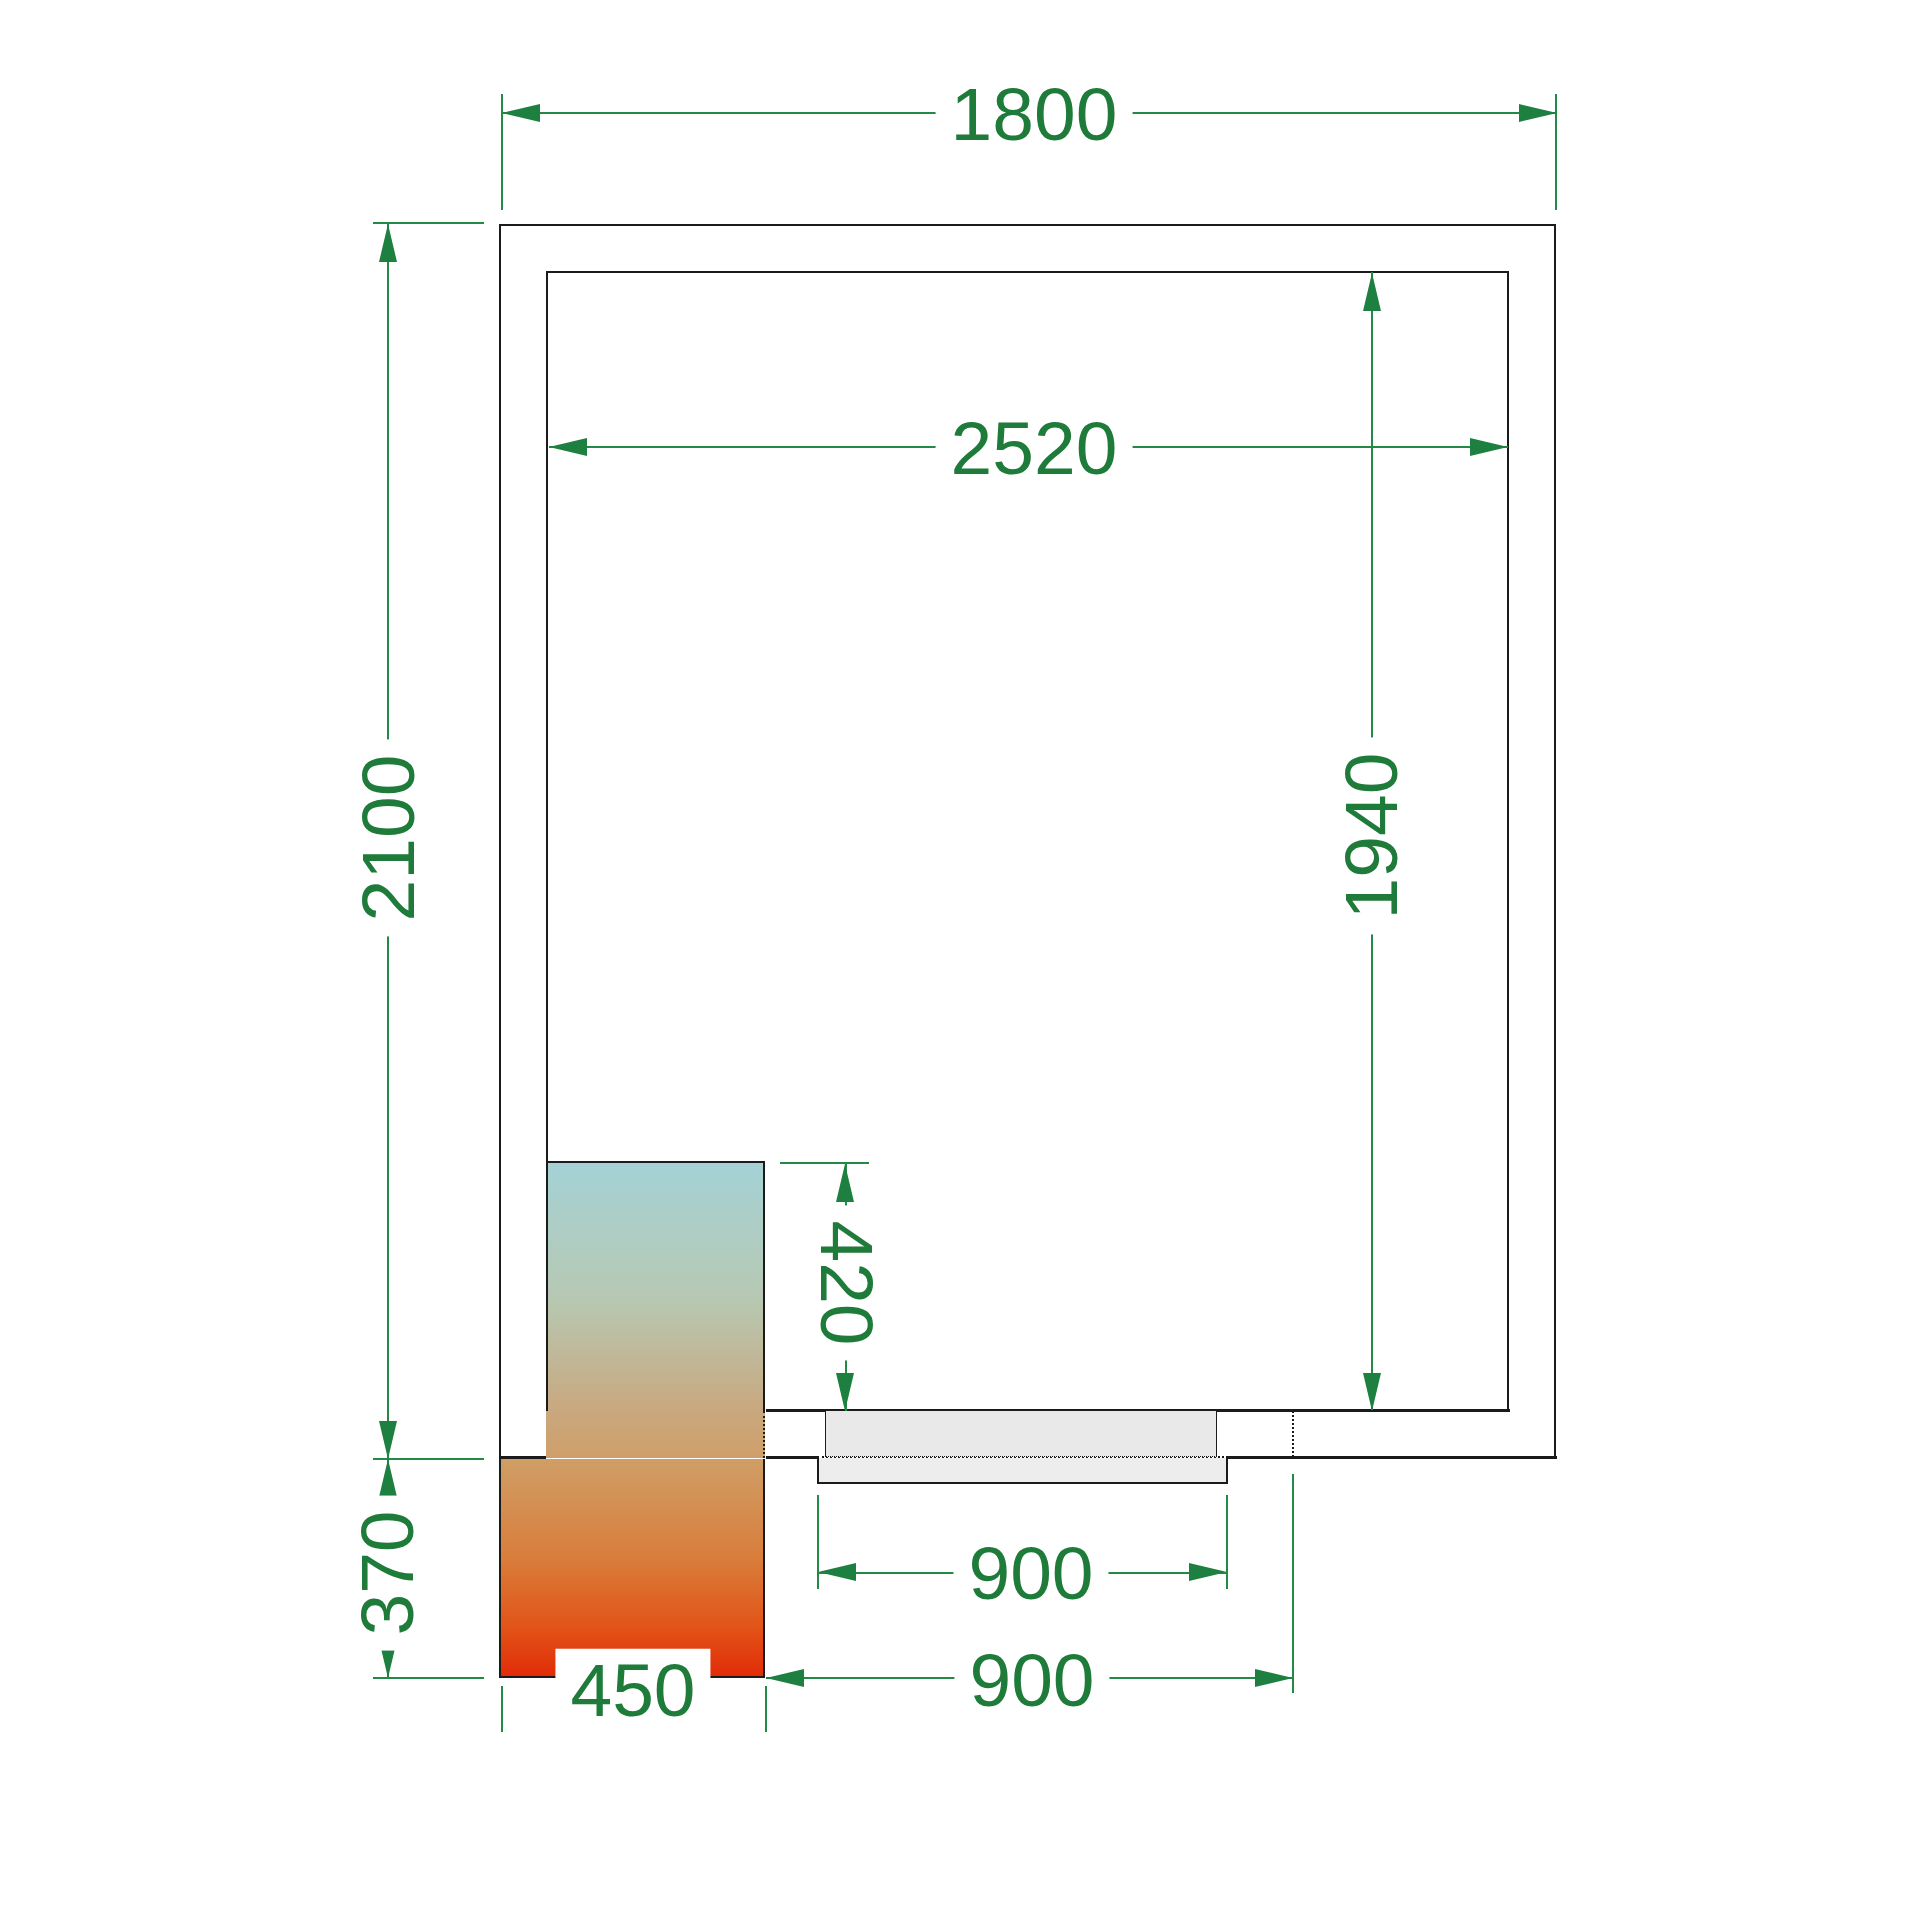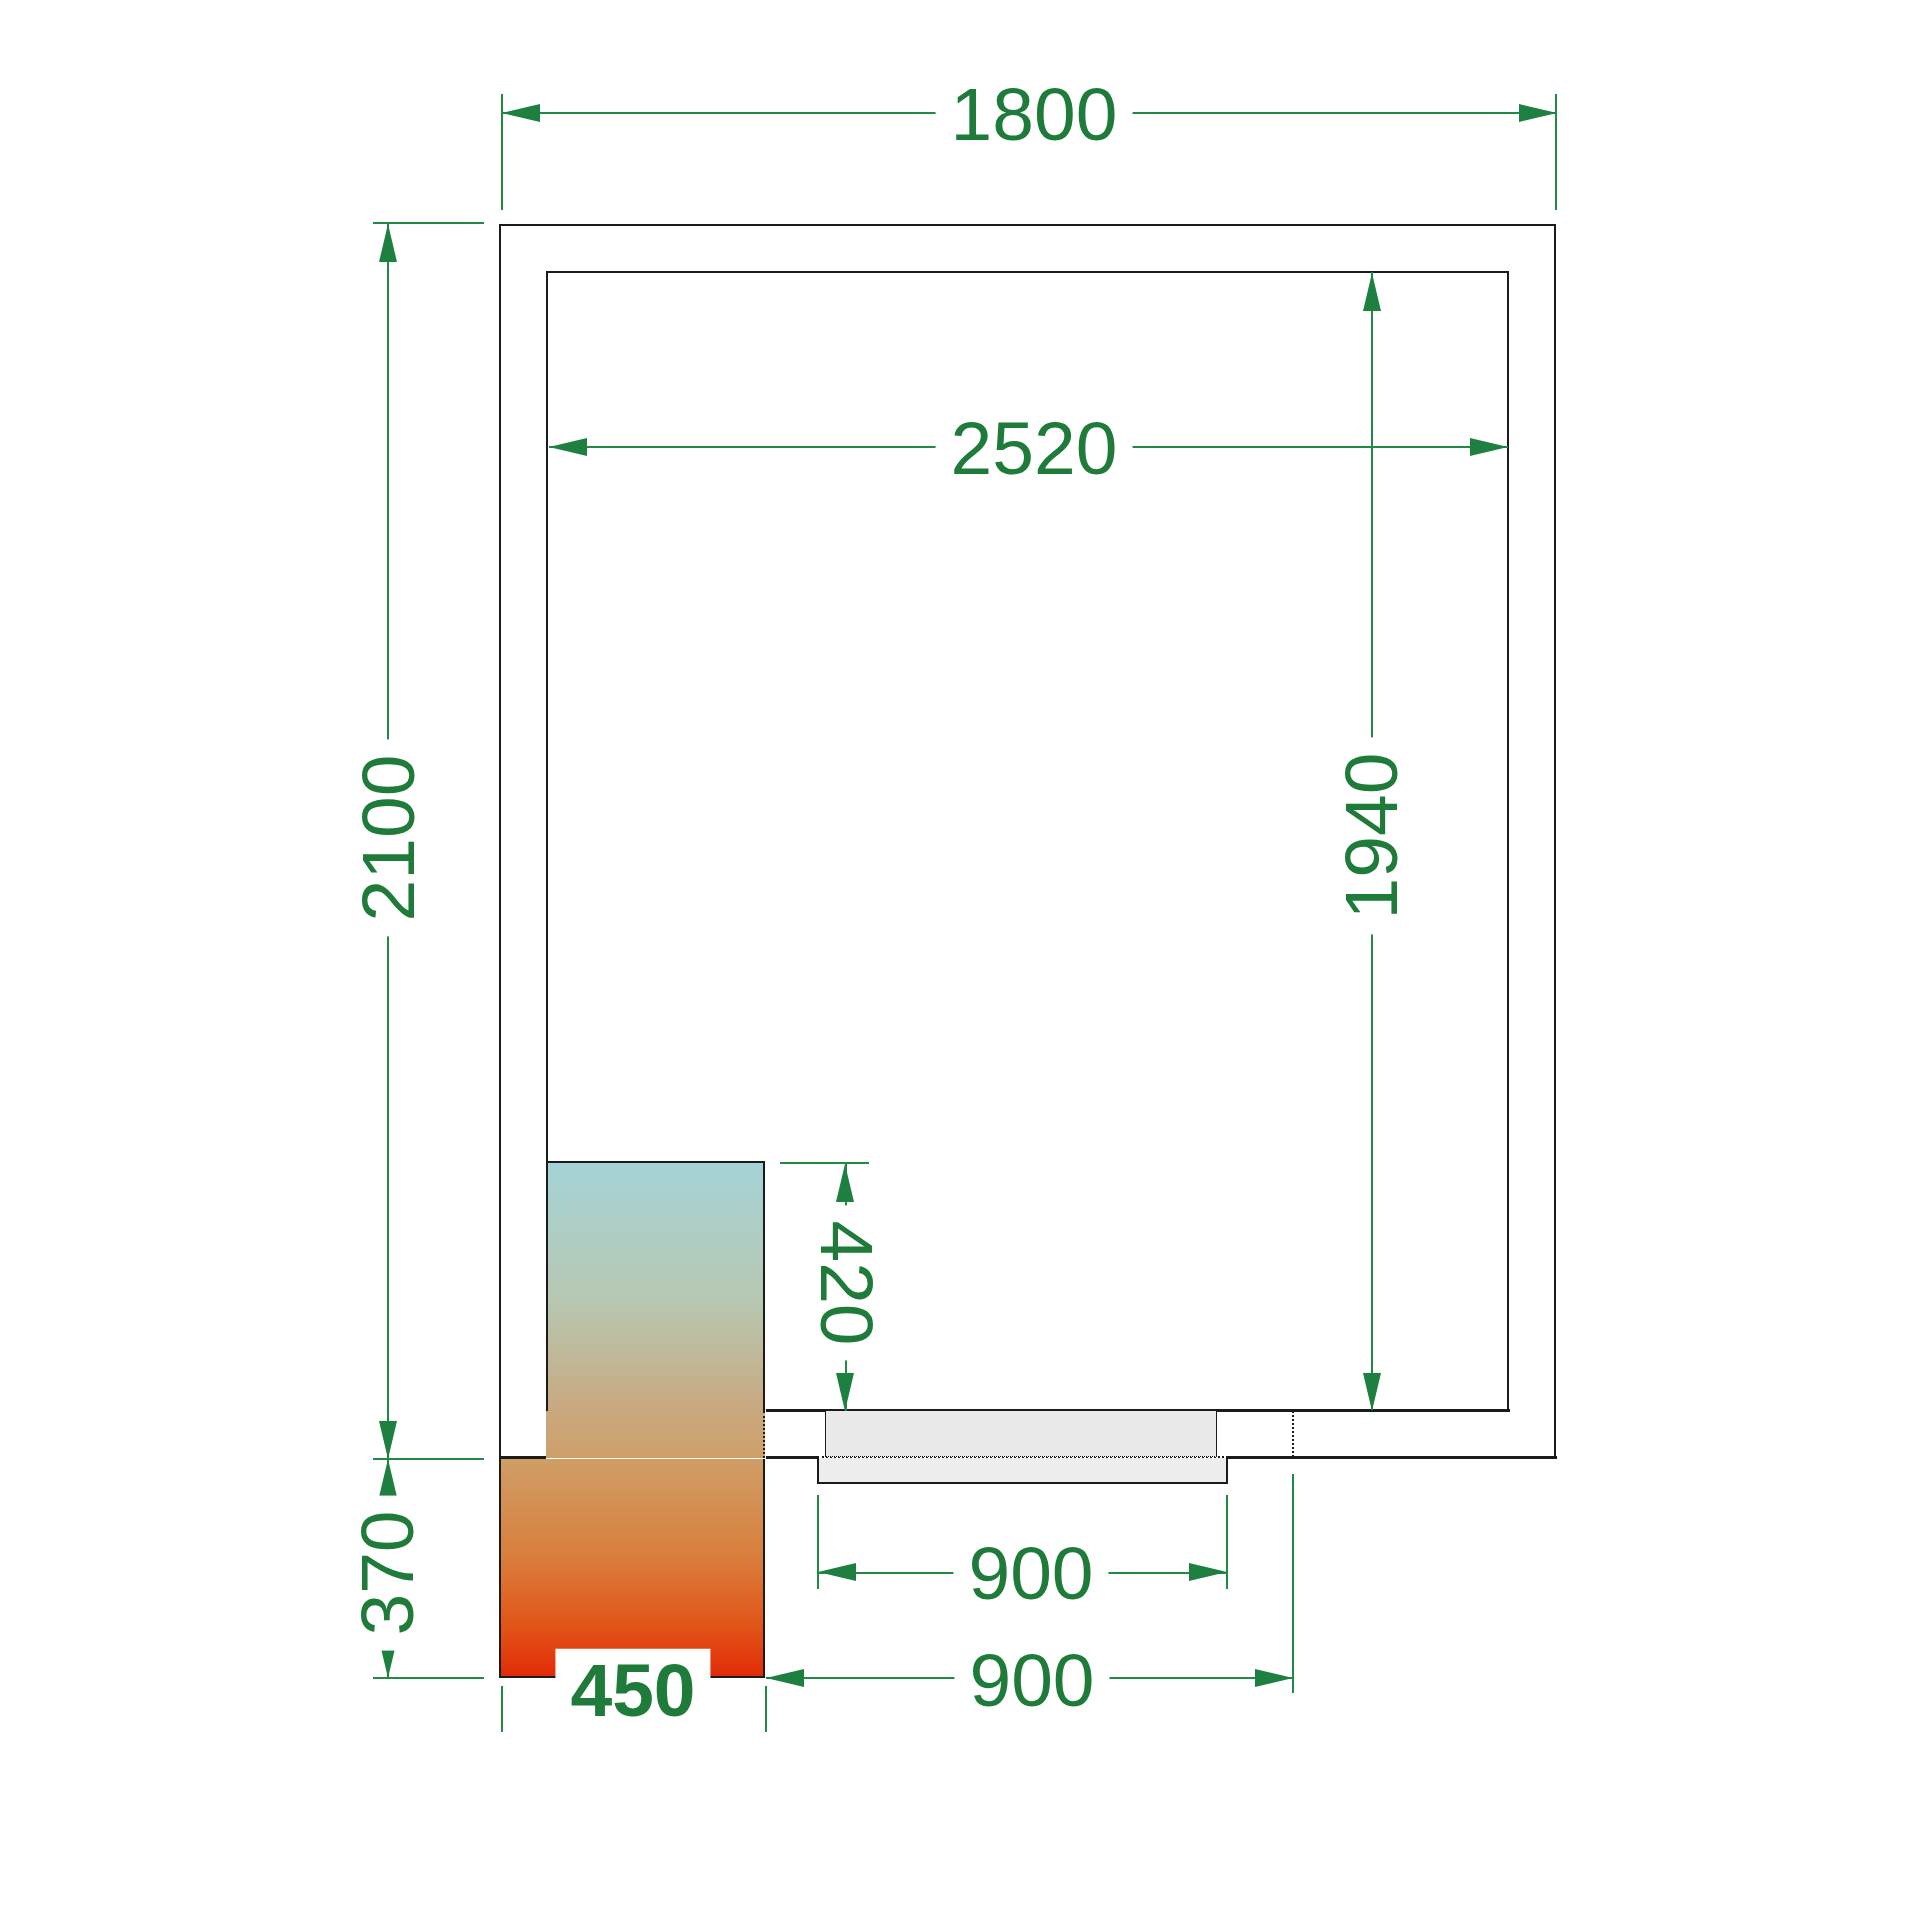--- a/index.html
+++ b/index.html
@@ -130,17 +130,17 @@
     <div class="ar ar-r" style="left:1255px;top:1669px;"></div>
     <div class="dim-label" style="left:1032px;top:1680px;">900</div>
   </div>
 
   <div>
     <div class="g-v" style="left:501px;top:1686px;height:115px;"></div>
     <div class="g-v" style="left:765px;top:1686px;height:115px;"></div>
     <div class="g-h" style="left:502px;top:1786px;width:264px;"></div>
     <div class="ar ar-l" style="left:502px;top:1778px;"></div>
     <div class="ar ar-r" style="left:728px;top:1778px;"></div>
-    <div class="dim-label" style="left:633px;top:1690px;font-weight:bold;">450</div>
+    <div class="dim-label" style="left:633px;top:1690px;">450</div>
   </div>
 
 </div>
 
 
 </body></html>

